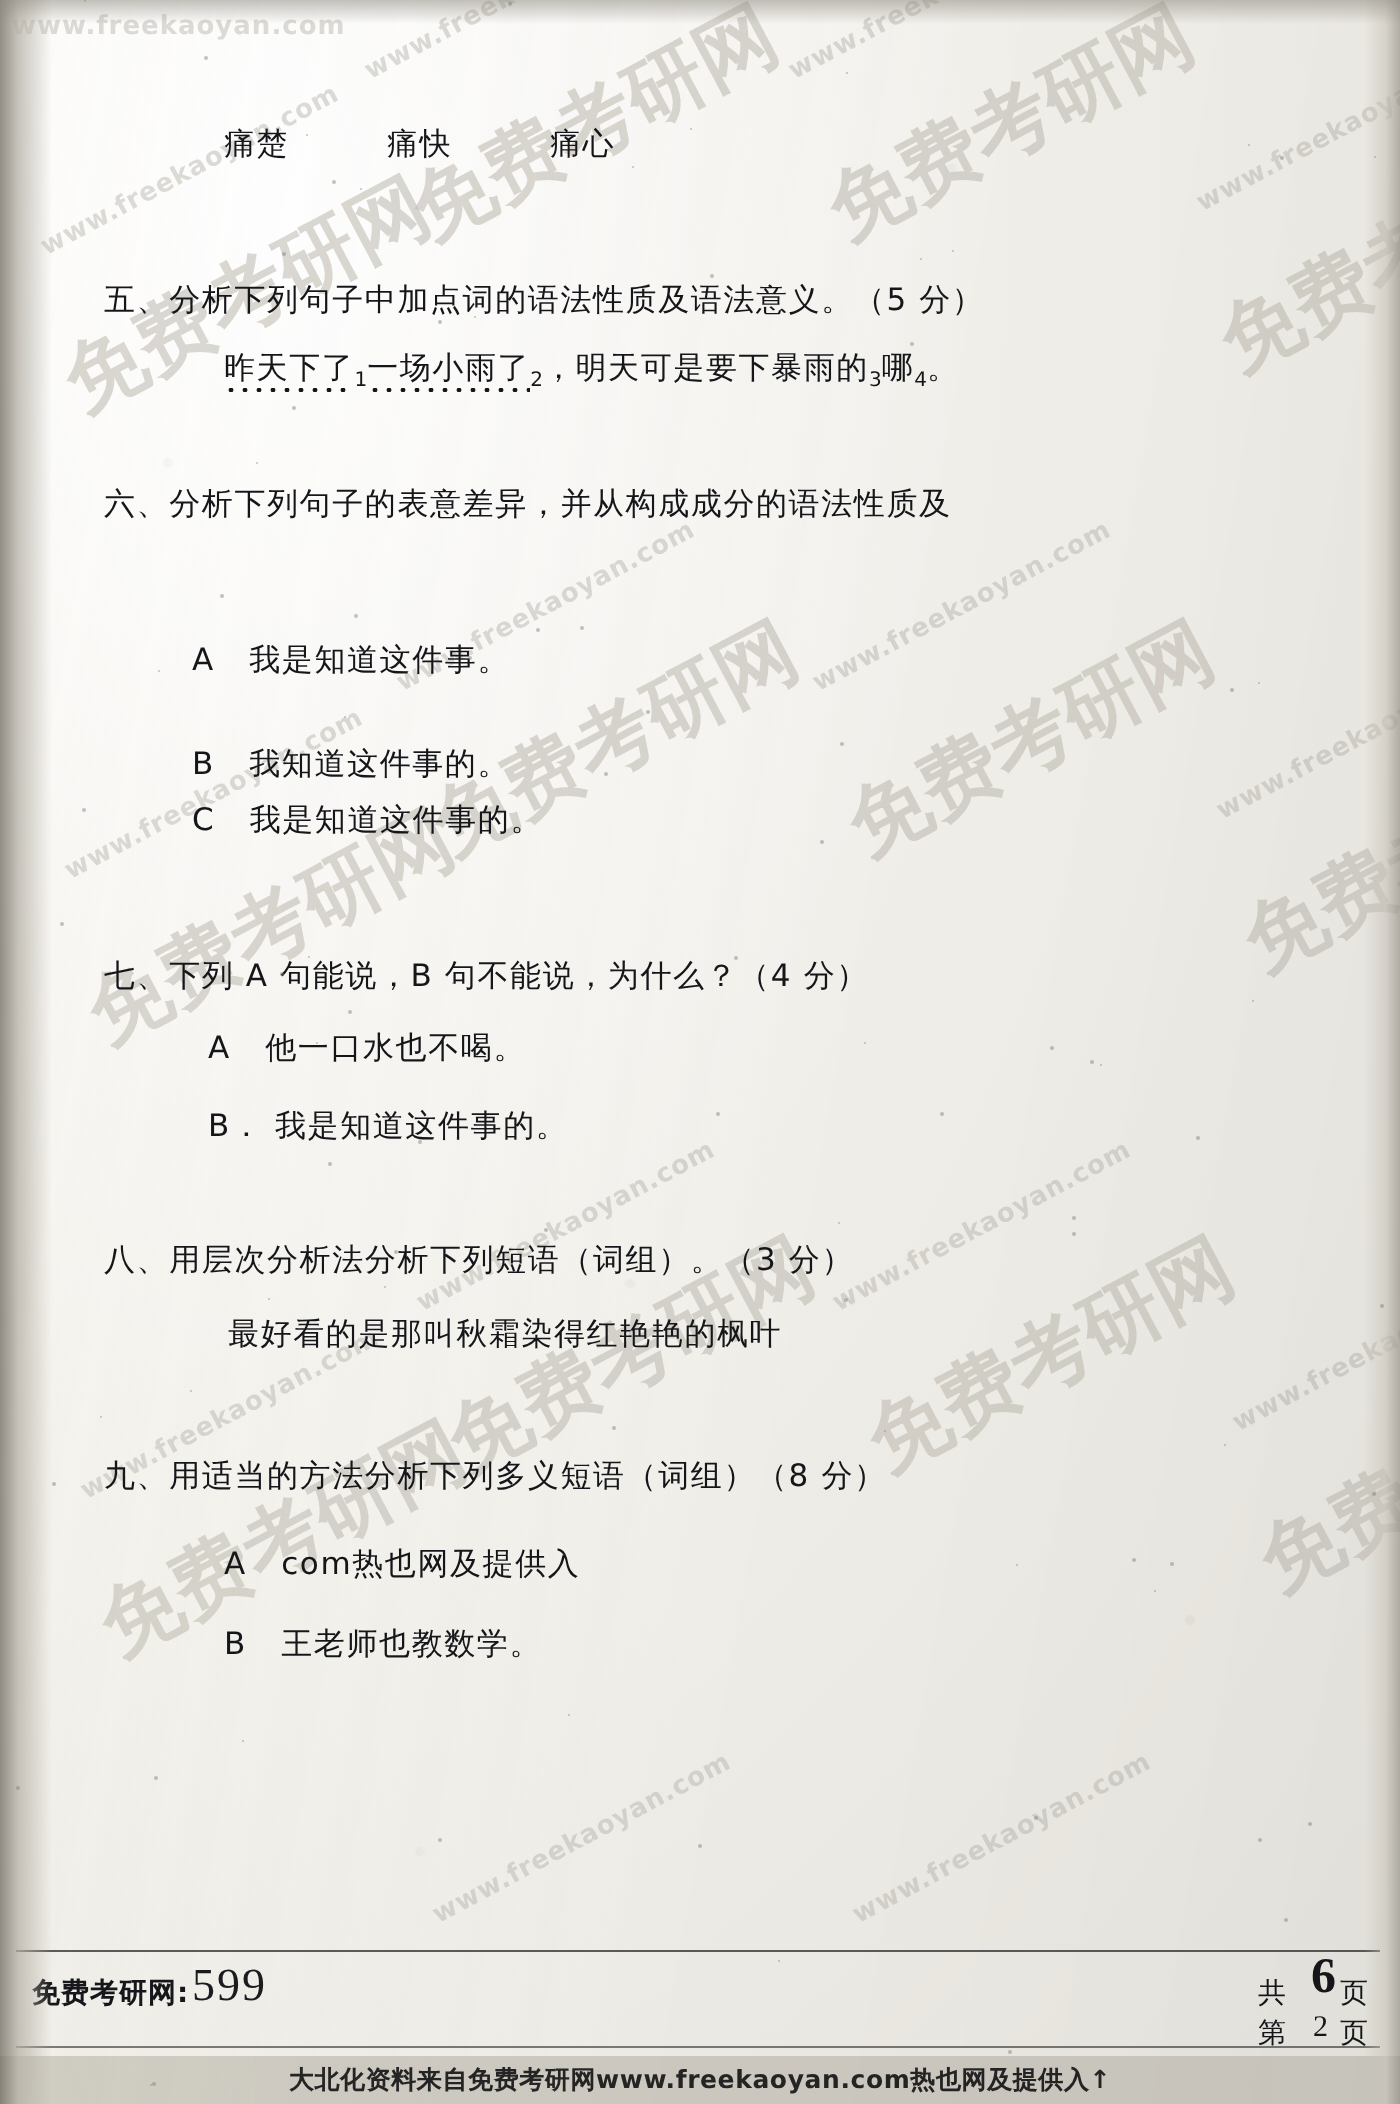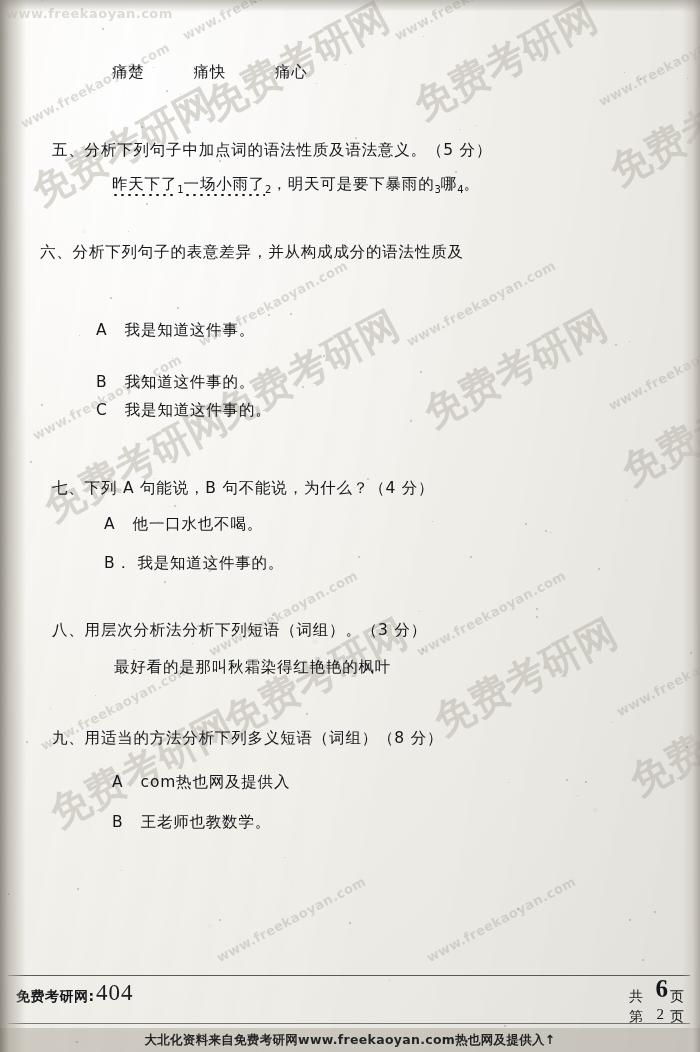--- a/index.html
+++ b/index.html
@@ -258,21 +258,21 @@
 
     <div class="line sub" style="left:112px; top:62px;">痛楚　　　痛快　　　痛心</div>
 
     <div class="line q" style="left:52px; top:140px;text-align:right;">
       <span>五、</span><span>分析下列句子中加点词的语法性质及语法意义。（5 分）</span>
     </div>
     <div class="line sub" style="left:112px; top:174px;">
       <span class="dotted">昨天下了</span><span class="sup">1</span><span class="dotted">一场小雨了</span><span class="sup">2</span><span>，明天可是要下暴雨的</span><span class="sup">3</span><span>哪</span><span class="sup">4</span><span>。</span>
     </div>
 
-    <div class="line q" style="left:40px; top:242px;">
+    <div class="line q" style="left:52px; top:242px;">
       <span>六、</span><span>分析下列句子的表意差异，并从构成成分的语法性质及</span>
     </div>
     <div class="line sub" style="left:96px; top:320px;">
       <span>A</span>&nbsp;&nbsp;&nbsp;<span>我是知道这件事。</span>
     </div>
     <div class="line sub" style="left:96px; top:360px;margin-top:12px;">
       <span>B</span>&nbsp;&nbsp;&nbsp;<span>我知道这件事的。</span>
     </div>
     <div class="line sub" style="left:96px; top:400px;">
       <span>C</span>&nbsp;&nbsp;&nbsp;<span>我是知道这件事的。</span>
@@ -302,21 +302,21 @@
     <div class="line sub" style="left:112px; top:812px;">
       <span>B</span>&nbsp;&nbsp;&nbsp;<span>王老师也教数学。</span>
     </div>
 
   </div>
 
   <div id="footer-rule"></div>
   <div id="footer-rule2"></div>
 
   <div class="footer-text" id="exam-no-label">免费考研网:</div>
-  <div class="footer-text" id="exam-no-value">404</div>
+  <div class="footer-text" id="exam-no-value">599</div>
 
   <div class="footer-text" id="pg-total-label">共</div>
   <div class="footer-text" id="pg-total-value">6</div>
   <div class="footer-text" id="pg-total-unit">页</div>
 
   <div class="footer-text" id="pg-cur-label">第</div>
   <div class="footer-text" id="pg-cur-value">2</div>
   <div class="footer-text" id="pg-cur-unit">页</div>
 
   <div id="bottom-banner">大北化资料来自免费考研网www.freekaoyan.com热也网及提供入↑</div>

